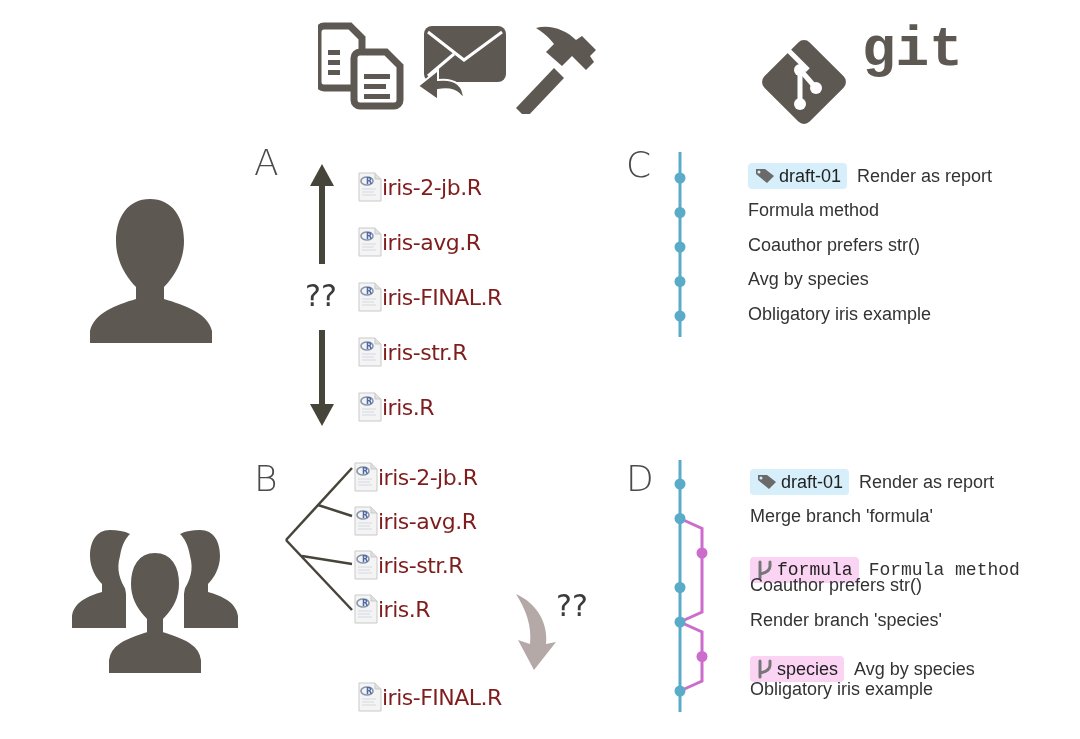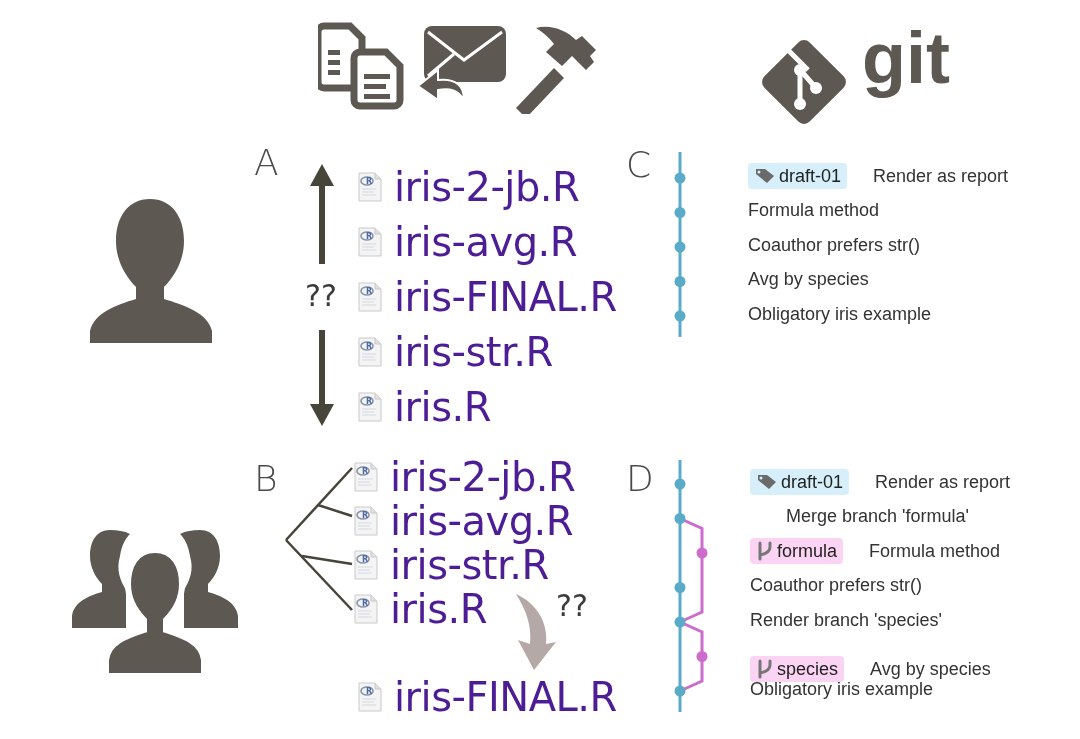--- a/index.html
+++ b/index.html
@@ -1,24 +1,24 @@
 <!DOCTYPE html>
 <html><head>
 <meta charset="utf-8">
 <style>
   html, body { margin:0; padding:0; background:#ffffff; }
   body { width:1080px; height:739px; position:relative; overflow:hidden;
          font-family:"Liberation Sans", sans-serif; color:#3a3a3a; }
   .abs { position:absolute; }
   .panel-letter { position:absolute; font-family:"DejaVu Sans", sans-serif; font-size:36px; color:#4a4a4a; font-weight:300; }
   .file { position:absolute; display:flex; align-items:center; height:38px; }
-  .file .fname { font-family:"DejaVu Sans", sans-serif; font-size:40px; color:#4c1d95; margin-left:12px; letter-spacing:-0.5px; }
+  .file .fname { font-family:"DejaVu Sans", sans-serif; font-size:22px; color:#7f1d1d; margin-left:0; letter-spacing:-0.5px; }
   .ricon { width:24px; height:30px; position:relative; }
   .qq { position:absolute; font-family:"DejaVu Sans", sans-serif; font-size:30px; color:#3b3b3b; }
-  .commit { position:absolute; display:flex; align-items:center; height:28px; font-size:18px; color:#333; white-space:nowrap;gap:16px; }
+  .commit { position:absolute; display:flex; align-items:center; height:28px; font-size:18px; color:#333; white-space:nowrap; }
   .badge { display:inline-flex; align-items:center; height:26px; padding:0 6px 0 6px; border-radius:4px; margin-right:10px; font-size:18px; color:#222; }
   .badge.tag { background:#d6effa; }
   .badge.branch { background:#fbd4f4; }
   .badge svg { margin-right:3px; }
 </style>
 </head>
 <body>
 
 <svg class="abs" style="left:318px;top:22px" width="92" height="88" viewBox="0 0 92 88">
   <path d="M6 4 h26 l12 12 v44 a6 6 0 0 1 -6 6 h-32 a6 6 0 0 1 -6 -6 v-50 a6 6 0 0 1 6 -6z" fill="none" stroke="#5e5853" stroke-width="7"></path>
@@ -43,21 +43,21 @@
 
 <svg class="abs" style="left:758px;top:36px" width="92" height="92" viewBox="0 0 92 92">
   <rect x="14" y="14" width="64" height="64" rx="8" transform="rotate(45 46 46)" fill="#5e5853"></rect>
   <line x1="30" y1="14" x2="50" y2="34" stroke="#fff" stroke-width="5"></line>
   <line x1="42" y1="34" x2="42" y2="66" stroke="#fff" stroke-width="5"></line>
   <line x1="44" y1="36" x2="58" y2="52" stroke="#fff" stroke-width="5"></line>
   <circle cx="42" cy="34" r="6" fill="#fff"></circle>
     <circle cx="42" cy="68" r="6" fill="#fff"></circle>
     <circle cx="58" cy="52" r="6" fill="#fff"></circle>
 </svg>
-<div class="abs" style="left:862px;top:22px;font-family:Liberation Sans, sans-serif;font-weight:bold;font-size:72px;color:#5e5853;line-height:1">git</div>
+<div class="abs" style="left:862px;top:22px;font-family:Liberation Mono, monospace;font-weight:bold;font-size:56px;color:#5e5853;line-height:1">git</div>
 
 <svg class="abs" style="left:80px;top:195px" width="140" height="150" viewBox="0 0 140 150">
   <path d="M70 4 C48 4 36 22 36 46 C36 66 46 82 56 92 L56 104 C36 110 14 118 10 136 L10 148 L132 148 L132 136 C128 118 104 110 84 104 L84 92 C94 82 104 66 104 46 C104 22 92 4 70 4Z" fill="#5e5853"></path>
 </svg>
 <svg class="abs" style="left:70px;top:530px" width="170" height="150" viewBox="0 0 170 150">
   <path d="M40 0 C26 0 20 12 20 26 C20 38 26 48 32 54 L32 62 C18 66 4 72 2 86 L2 98 L56 98 L56 60 C50 50 46 40 50 26 C52 14 56 8 60 4 C54 1 48 0 40 0Z" fill="#5e5853"></path>
   <path d="M130 0 C144 0 150 12 150 26 C150 38 144 48 138 54 L138 62 C152 66 166 72 168 86 L168 98 L114 98 L114 60 C120 50 124 40 120 26 C118 14 114 8 110 4 C116 1 122 0 130 0Z" fill="#5e5853"></path>
   <path d="M85 20 C66 20 58 36 58 54 C58 70 66 82 74 90 L74 100 C56 106 38 112 36 130 L36 146 L134 146 L134 130 C132 112 114 106 96 100 L96 90 C104 82 112 70 112 54 C112 36 104 20 85 20Z" fill="#5e5853" stroke="#fff" stroke-width="6"></path>
 </svg>
 
@@ -282,24 +282,24 @@
     <div class="commit" style="left: 750px; top: 468px;">
       <span class="badge tag">
         <svg width="22" height="18" viewBox="0 0 22 18">
           <path d="M2 2 h9 l9 7 l-7 7 l-11 -9z" fill="#6a6a6a"></path>
           <circle cx="5" cy="5" r="1.5" fill="#d6effa"></circle>
         </svg>
         <span>draft-01</span>
       </span>
       <span>Render as report</span>
     </div>
-    <div class="commit" style="left: 750px; top: 502.5px; margin-left: 36px;">
+    <div class="commit" style="left: 750px; top: 502.5px;">
       <span>Merge branch 'formula'</span>
     </div>
-    <div class="commit" style="left: 750px; top: 537px;">
+    <div class="commit" style="left: 750px; top: 556px; font-family: Liberation Mono, monospace;">
       <span class="badge branch">
         <svg width="18" height="20" viewBox="0 0 18 20">
           <path d="M4 2 v16 M14 2 v4 q0 6 -10 8" stroke="#777" stroke-width="3" fill="none" stroke-linecap="round"></path>
         </svg>
         <span>formula</span>
       </span>
       <span>Formula method</span>
     </div>
     <div class="commit" style="left: 750px; top: 571.5px;">
       <span>Coauthor prefers str()</span>

